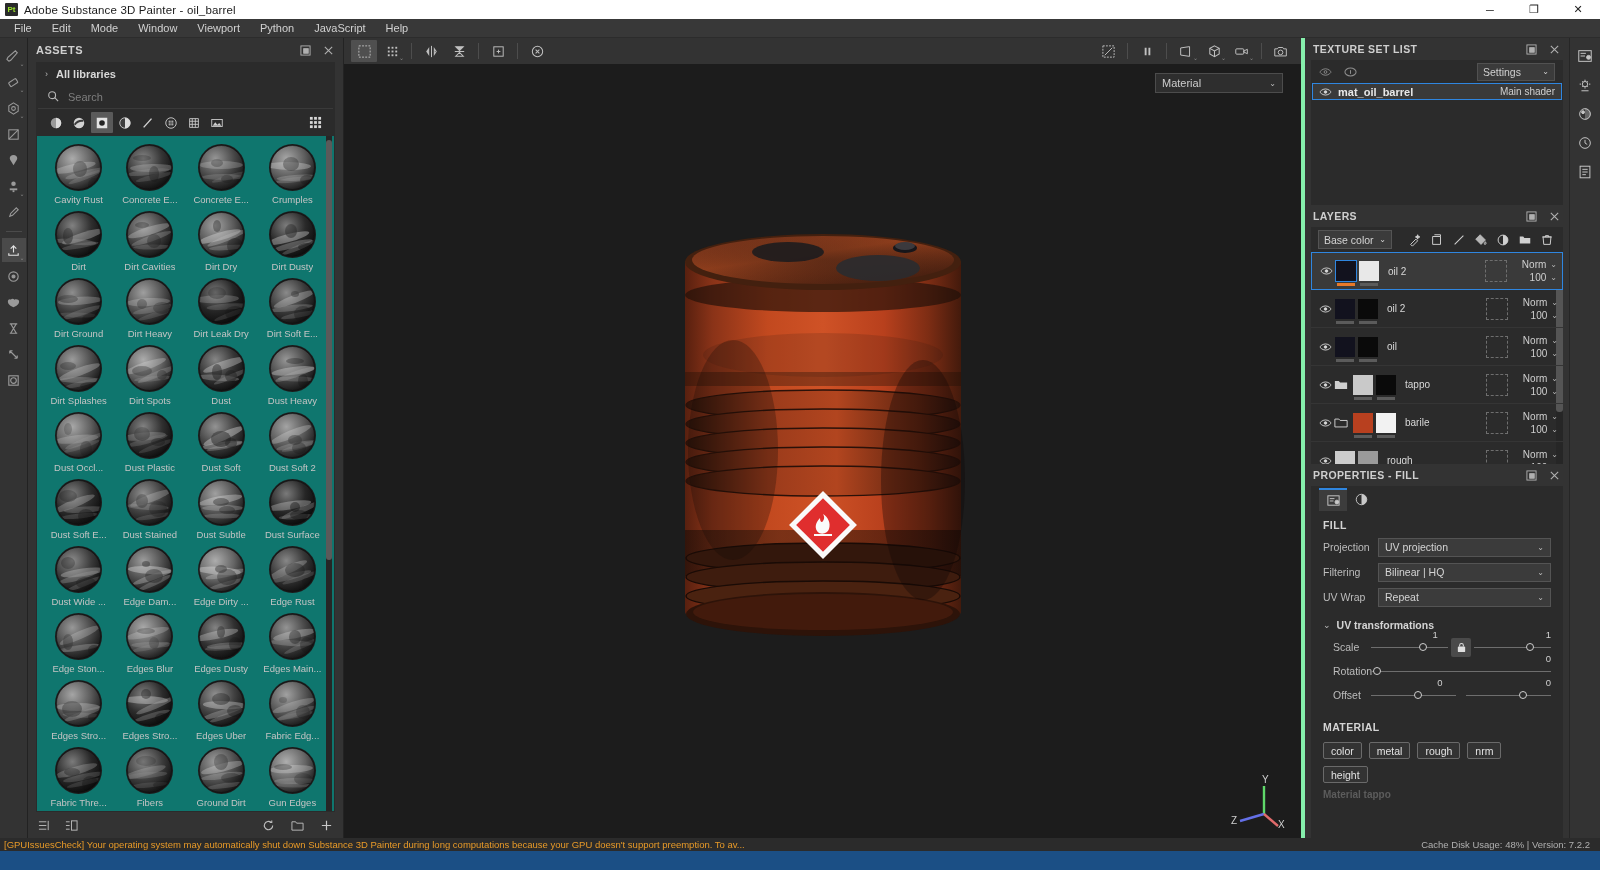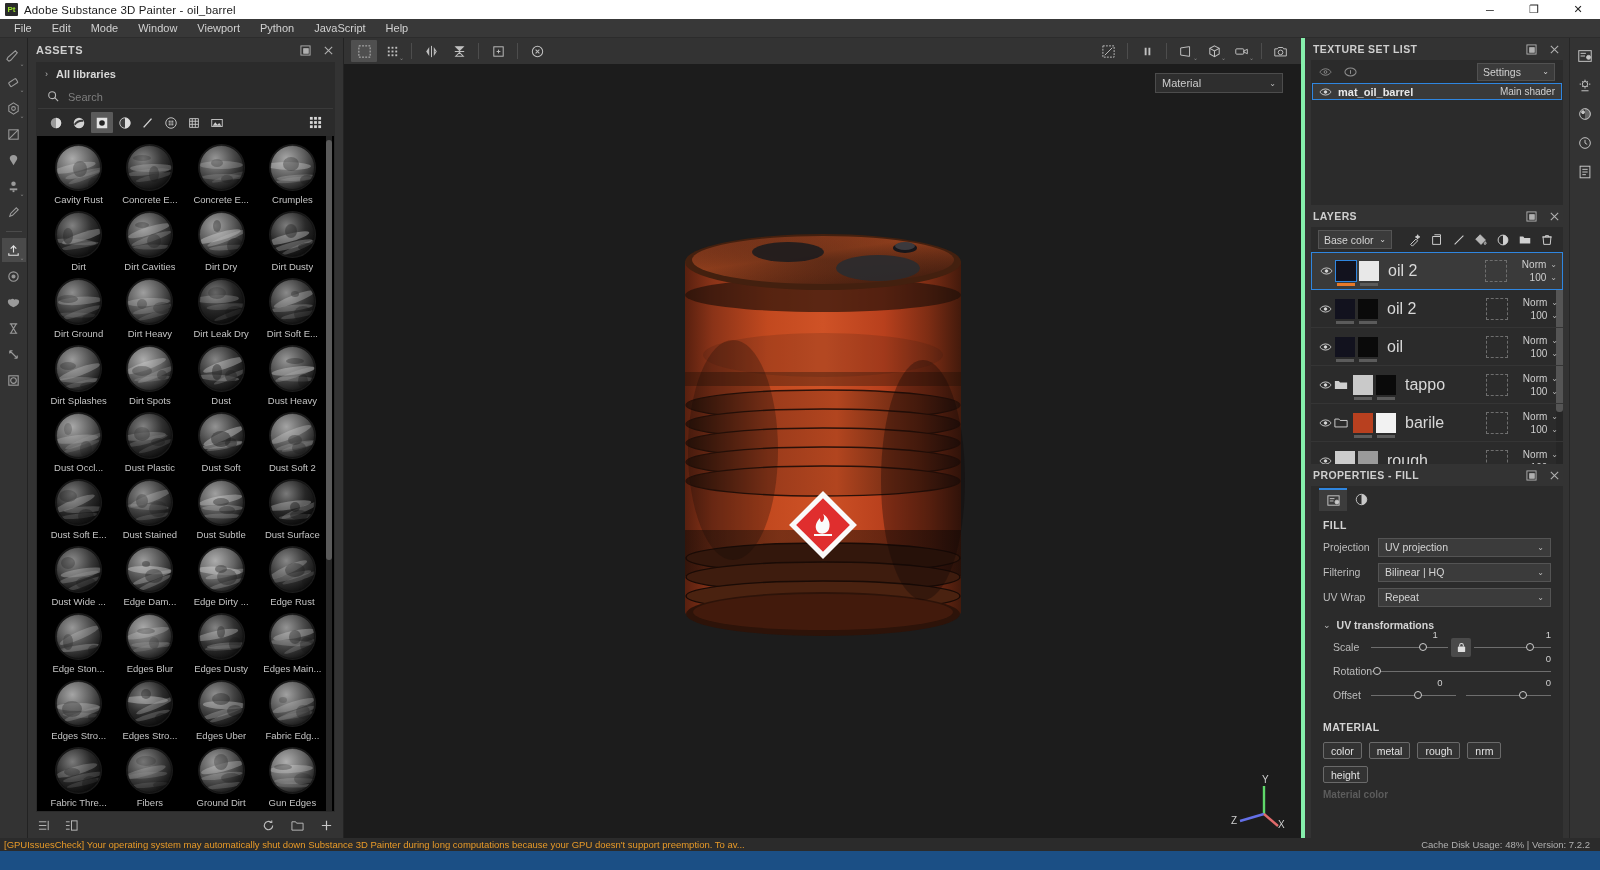--- a/index.html
+++ b/index.html
@@ -56,21 +56,21 @@
     background:transparent; border:none; outline:none; color:#cdcdcd;
     font-family:"Liberation Sans",sans-serif; font-size:11px; width:100%;
   }
   .search-row input::placeholder { color:#7e7e7e; }
 
   .filters { height:27px; display:flex; align-items:center; padding:0 8px; gap:1px; }
   .fbtn { width:22px; height:21px; display:flex; align-items:center; justify-content:center; color:#d0d0d0; border-radius:1px;}
   .fbtn.sel { background:#5a5a5a; }
   .fbtn-right { margin-left:auto; }
 
-  .grid-wrap { flex:1; overflow:hidden; position:relative; background:#000000; }
+  .grid-wrap { flex:1; overflow:hidden; position:relative; background:#0f766e; }
   .grid { display:grid; grid-template-columns:repeat(4,1fr); gap:0px 0px; padding:4px 6px 4px 6px; }
   .cell { display:flex; flex-direction:column; align-items:center; padding:4px 0 2px; }
   .thumb { width:47px; height:47px; border-radius:50%; position:relative; overflow:hidden; background:#1b1b1b;}
   .cell-label { font-size:9.5px; color:#c4c4c4; margin-top:3px; max-width:70px; text-align:center; white-space:nowrap; overflow:hidden; }
   .scrollbar { position:absolute; right:2px; top:4px; width:6px; height:420px; background:#5a5a5a; border-radius:3px; }
   .scroll-track { position:absolute; right:2px; top:0; bottom:0; width:6px; background:#262626; }
 
   .assets-foot { height:26px; display:flex; align-items:center; padding:0 10px; gap:14px; color:#b8b8b8; background:#333333; flex:0 0 26px;}
   .assets-foot .right { margin-left:auto; display:flex; gap:16px; align-items:center; }
 
@@ -119,21 +119,21 @@
 
   .layers-list { position:relative; height:212px; overflow:hidden; background:#2b2b2b; }
   .layer-row { height:38px; display:flex; align-items:center; padding:0 3px 0 7px; border-bottom:1px solid #353535; position:relative; }
   .layer-row.sel { border:1px solid #2f86e0; background:#3a3a3a; }
   .layer-eye { width:14px; display:flex; align-items:center; justify-content:center; color:#d8d8d8; flex:0 0 14px;}
   .folder-ico { width:16px; margin-left:2px; display:flex; align-items:center; color:#cfcfcf; flex:0 0 16px;}
   .lthumb { width:20px; height:20px; margin-left:3px; position:relative; flex:0 0 20px;}
   .lthumb .bar { position:absolute; left:1px; right:1px; bottom:-5px; height:3px; background:#5b5b5b; }
   .lthumb .bar.orange { background:#e8792a; }
   .lthumb.sel-thumb { outline:1px solid #2f86e0; }
-  .layer-name { margin-left:9px; font-size:16px; color:#d8d8d8; }
+  .layer-name { margin-left:9px; font-size:10px; color:#d8d8d8; }
   .layer-mask-ph { margin-left:auto; width:22px; height:22px; border:1px dashed #6e6e6e; flex:0 0 22px;}
   .layer-blend { width:46px; margin-left:6px; display:flex; flex-direction:column; align-items:flex-end; gap:2px; flex:0 0 46px; padding-right:2px;}
   .blend-row { display:flex; align-items:center; gap:4px; font-size:10px; color:#cfcfcf; }
   .blend-row .chv { font-size:8px; color:#b4b4b4; }
   .layer-scroll { position:absolute; right:0; top:0; width:7px; height:100%; background:#262626; }
   .layer-scroll .thumbbar { position:absolute; top:0; left:0; width:7px; height:160px; background:#555; border-radius:3px;}
 
   
   .props { flex:1; display:flex; flex-direction:column; min-height:0; }
   .props-tabs { height:25px; display:flex; align-items:flex-end; padding-left:8px; gap:0px; background:#2b2b2b; margin:0 6px; }
@@ -2007,21 +2007,21 @@
           </div>
 
           <div class="sec-title" style="padding-top:14px;">MATERIAL</div>
           <div class="mat-row" id="mat-chips">
               <div class="chip">color</div>
               <div class="chip">metal</div>
               <div class="chip">rough</div>
               <div class="chip">nrm</div>
               <div class="chip">height</div>
             </div>
-          <div class="faded">Material color</div>
+          <div class="faded">Material tappo</div>
         </div>
       </div>
     </div>
 
     <div class="far-rail">
       <div class="far-ico">
         <svg width="16" height="16" viewBox="0 0 18 18" fill="none" stroke="currentColor" stroke-width="1.1">
             <rect x="2" y="3" width="14" height="12"></rect>
             <path d="M4 6h6M4 9h5"></path>
             <circle cx="13" cy="10.5" r="2.2" fill="currentColor"></circle>

